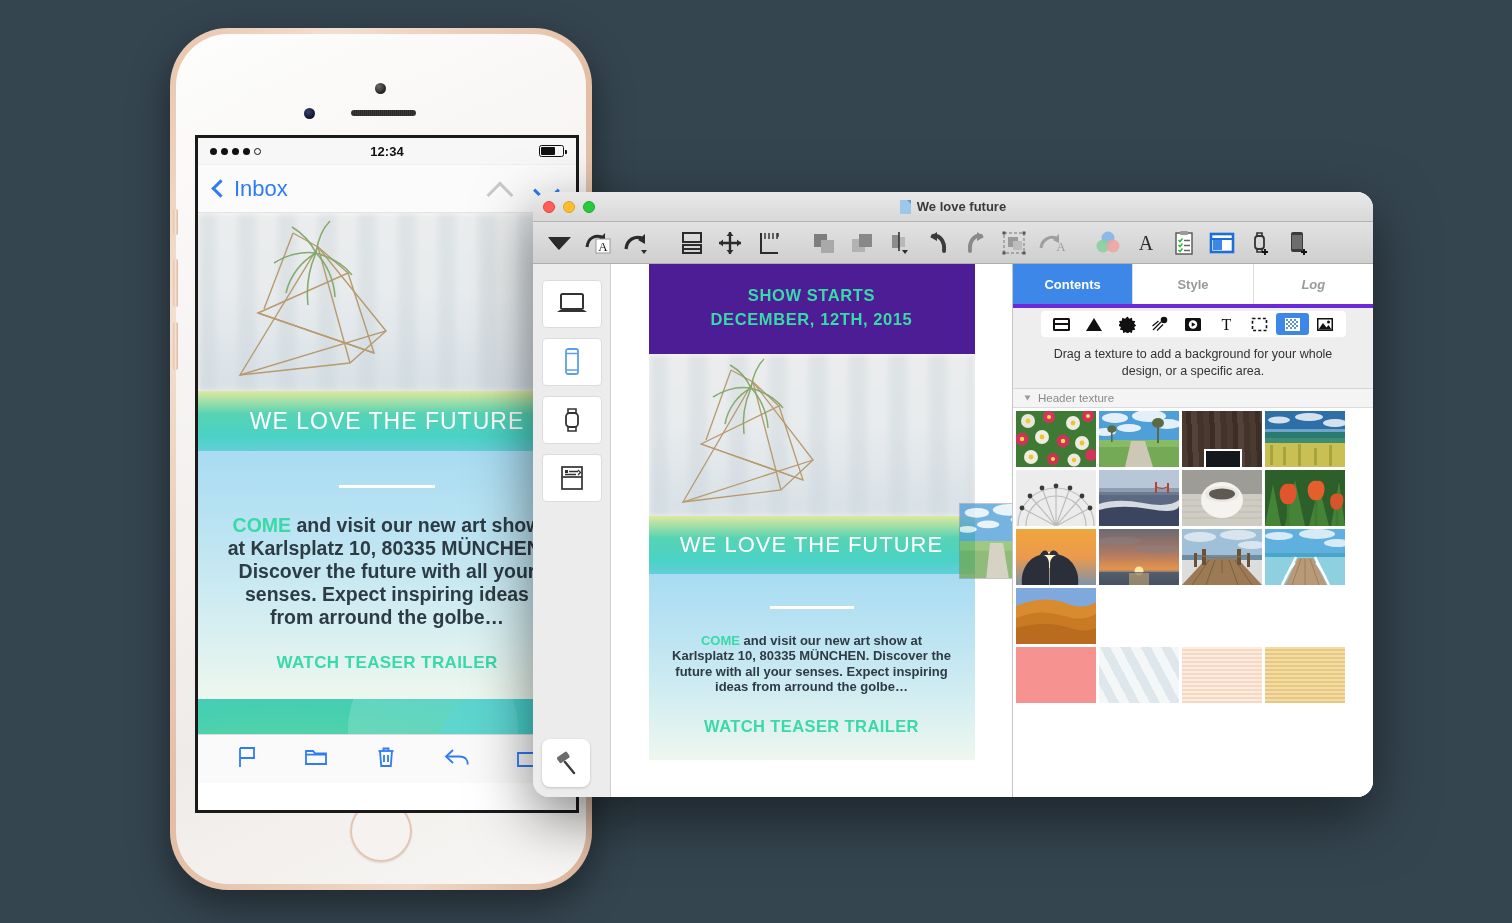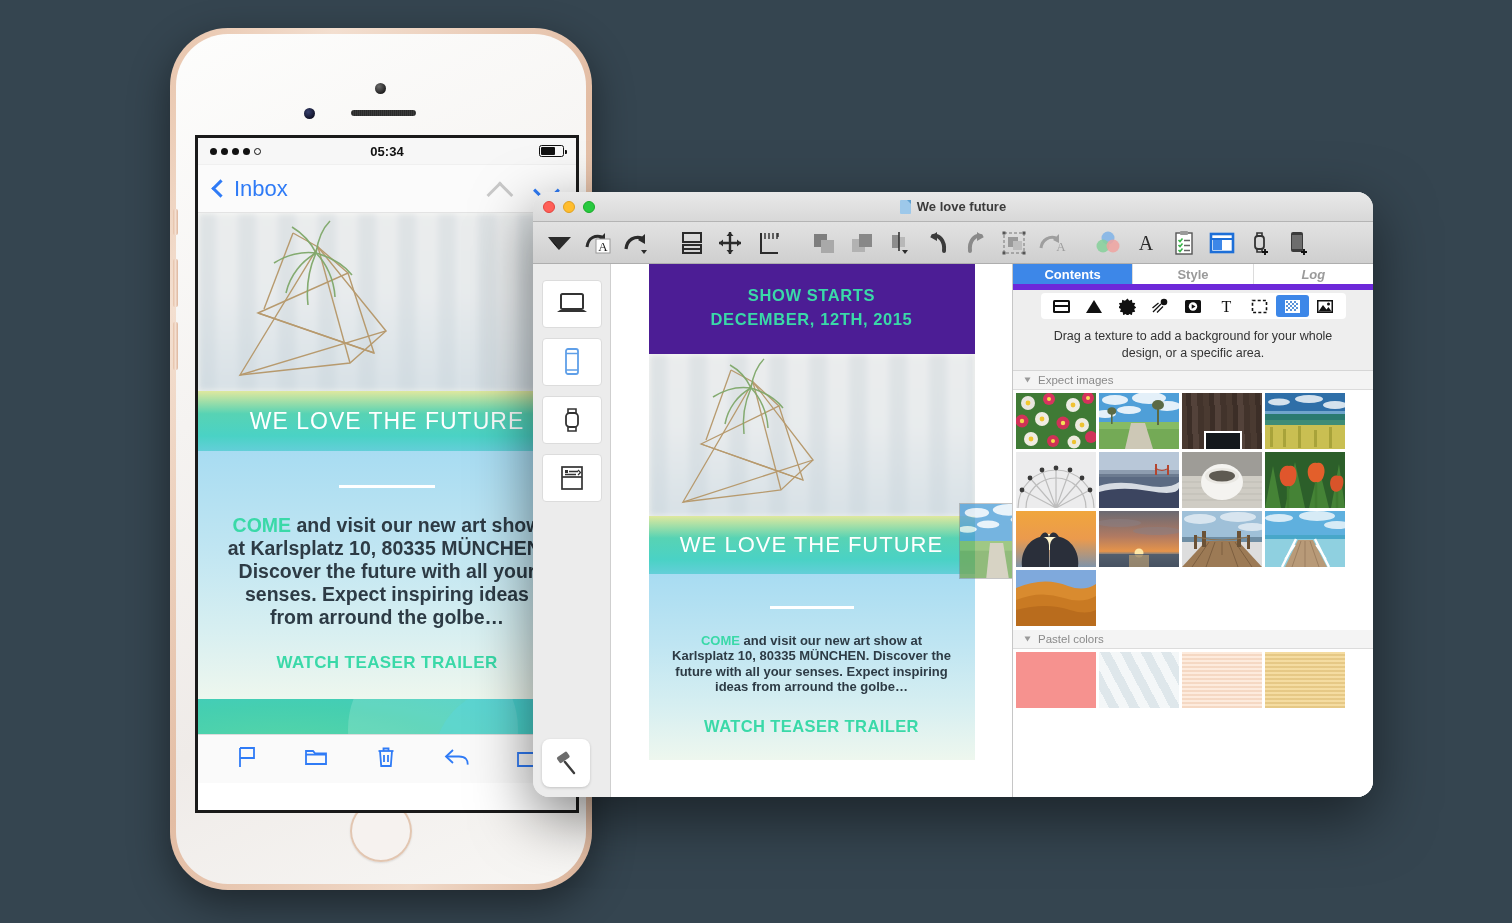--- a/index.html
+++ b/index.html
@@ -139,21 +139,21 @@
     border-radius:4px; display:flex; align-items:center; justify-content:center; }
   #paintbtn { position:absolute; left:9px; bottom:10px; width:48px; height:48px; background:#fff;
     border-radius:8px; display:flex; align-items:center; justify-content:center; box-shadow:0 1px 3px rgba(0,0,0,.18); }
 
   #canvas { width:402px; background:#fff; overflow:hidden; position:relative; border-right:1px solid #c6c6c6; }
   #canvaspage { width:326px; margin:0 auto; background:#fff; position:relative; }
   #dragpreview { position:absolute; left:348px; top:239px; width:77px; height:76px;
      border:1px solid rgba(120,120,120,.55); opacity:.78; overflow:hidden; }
 
   #inspector { flex:1; background:#f2f2f2; display:flex; flex-direction:column; }
-  #tabs { display:flex; height:26px; border-bottom:6px solid #6d28d9; background:#fff; }
+  #tabs { display:flex; height:44px; border-bottom:4px solid #6d28d9; background:#fff; }
   .tab { flex:1; display:flex; align-items:center; justify-content:center; font-size:13px;
     font-weight:bold; color:#9a9a9a; border-right:1px solid #dcdcdc; background:#fff; }
   .tab.active { background:#3d87e8; color:#fff; }
   .tab:last-child { border-right:none;font-style:italic; }
 
   #typebar { height:32px; background:#eeeeee; display:flex; align-items:center; justify-content:center; padding: 4px 6px;}
   #typebar .inner { background:#fff; border-radius:4px; height:26px; display:flex; align-items:center; padding:0 4px; }
   .tybtn { width:33px; height:22px; display:flex; align-items:center; justify-content:center; border-radius:3px; }
   .tybtn.active { background:#3d87e8; }
 
@@ -186,21 +186,21 @@
     <div id="screen">
 
       <div id="statusbar">
         <div class="sb-left">
           <span class="sb-dot"></span>
             <span class="sb-dot"></span>
             <span class="sb-dot"></span>
           <span class="sb-dot"></span>
             <span class="sb-dot hollow"></span>
         </div>
-        <div class="sb-time">05:34</div>
+        <div class="sb-time">12:34</div>
         <div class="sb-right">
           <div class="batt">
               <div class="batt-fill"></div>
             </div>
         </div>
       </div>
 
       <div id="mailnav">
         <div class="back">
           <span class="chev-l"></span>
@@ -645,21 +645,21 @@
           </div>
         </div>
       </div>
 
       <div id="hint">Drag a texture to add a background for your whole design, or a specific area.</div>
 
       <div id="scroll">
 
         <div class="sect-hd">
           <span class="tri"></span>
-          <span>Expect images</span>
+          <span>Header texture</span>
         </div>
 
         <div class="grid">
 
           <div class="thumb">
             <svg class="px" viewBox="0 0 80 56" preserveAspectRatio="none">
               <rect width="80" height="56" fill="#3f7a35"></rect>
               <g>
                 <circle cx="12" cy="10" r="7" fill="#e8e6df"></circle>
                   <circle cx="12" cy="10" r="2.4" fill="#f2c82e"></circle>
@@ -897,24 +897,20 @@
           <div class="thumb">
             <svg class="px" viewBox="0 0 80 56" preserveAspectRatio="none">
               <rect width="80" height="20" fill="#7fa9dc"></rect>
               <path d="M0 18 Q28 6 52 16 Q68 22 80 14 L80 56 L0 56 Z" fill="#d98b2f"></path>
               <path d="M0 30 Q24 20 48 28 Q66 34 80 26 L80 56 L0 56 Z" fill="#c97a23"></path>
               <path d="M0 40 Q30 32 54 40 Q70 45 80 40 L80 56 L0 56 Z" fill="#b96c1d"></path>
             </svg>
           </div>
         </div>
 
-        <div class="sect-hd" style="margin-top:4px">
-          <span class="tri"></span>
-          <span>Pastel colors</span>
-        </div>
 
         <div class="grid">
           <div class="thumb swatch" style="background:#f6928f"></div>
           <div class="thumb swatch" style="background:#e6edf0;background-image:repeating-linear-gradient(62deg,rgba(255,255,255,.55) 0 9px,rgba(215,225,230,.5) 9px 18px);"></div>
           <div class="thumb swatch" style="background:#fbe6d6;background-image:repeating-linear-gradient(0deg,rgba(240,205,180,.55) 0 2px,rgba(255,240,228,.5) 2px 4px);"></div>
           <div class="thumb swatch" style="background:#f2d89a;background-image:repeating-linear-gradient(0deg,rgba(222,190,120,.6) 0 2px,rgba(247,224,168,.5) 2px 4px);"></div>
         </div>
 
       </div>
     </div>

